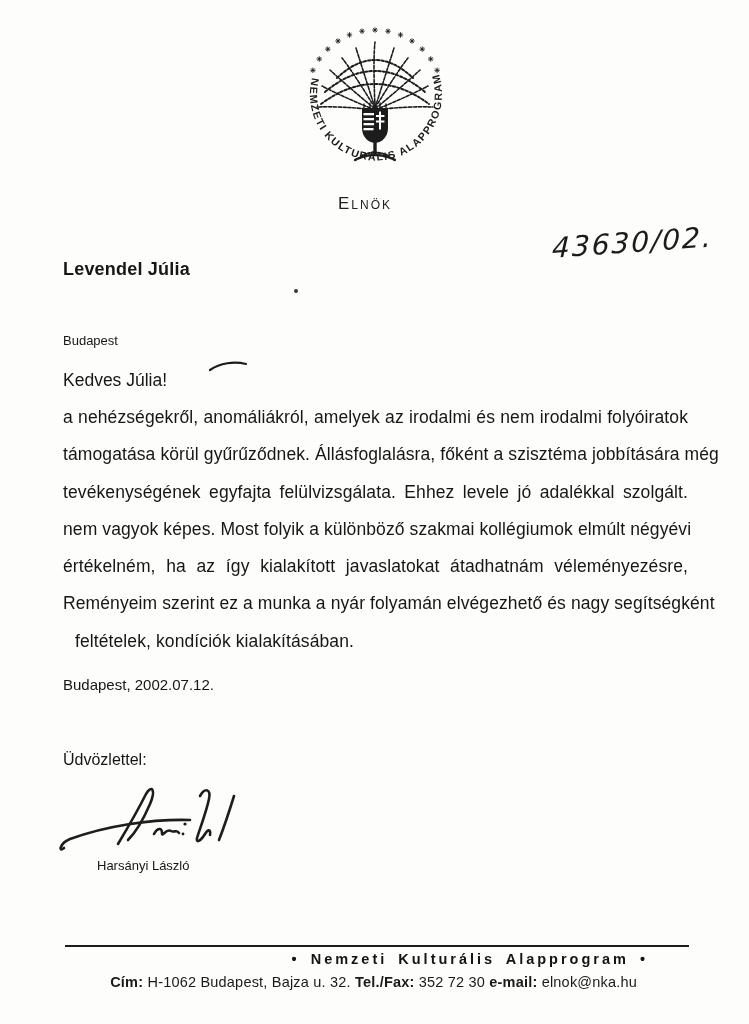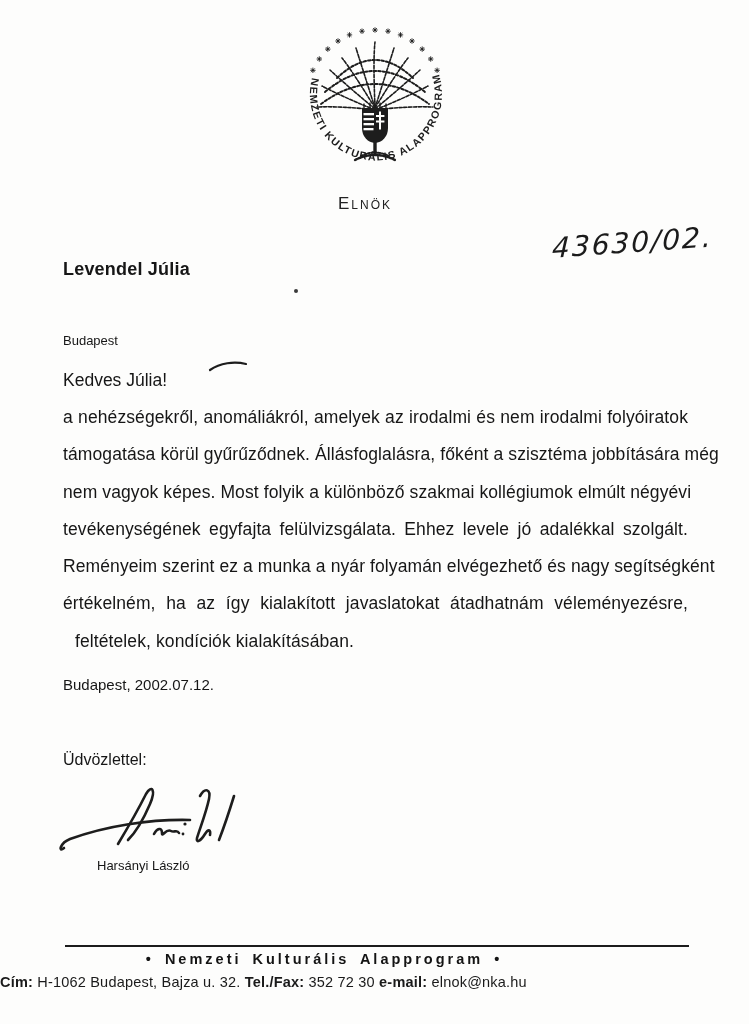--- a/index.html
+++ b/index.html
@@ -37,25 +37,25 @@
   .body-block{left:63px;top:399px;width:625px;font-size:17.5px;line-height:37.3px;letter-spacing:.1px;}
   .body-line{text-align:justify;text-align-last:justify;white-space:nowrap;}
   .body-line.last{text-align-last:left;white-space:normal;margin-left:12px;}
   .dateline{left:63px;top:676px;font-size:15px;}
   .closing{left:63px;top:751px;font-size:16px;}
   .signature{left:58px;top:782px;width:200px;height:80px;}
   .signer{left:97px;top:858px;font-size:13px;}
   
   .footer-rule{left:65px;top:945px;width:624px;height:0;border-top:2px solid #1c1c1c;}
   .footer-org{
-    left:0;top:951px;width:648px;text-align:center;
+    left:0;top:951px;width:648px;text-align:right;
     font-weight:bold;font-size:14.5px;letter-spacing:3px;word-spacing:4px;color:#141414;
   }
   .footer-contact{
-    left:0;top:974px;width:625px;text-align:left;
+    left:12px;top:974px;width:625px;text-align:right;
     font-size:14.5px;letter-spacing:.2px;color:#1a1a1a;
   }
   .footer-contact b{font-weight:bold;}
   svg{display:block;}
   .ink{stroke:#1d1d1d;fill:none;stroke-linecap:round;stroke-linejoin:round;}
 </style>
 </head>
 <body>
 
 <div class="page">
@@ -137,24 +137,24 @@
   <div class="abs salutation">Kedves Júlia!</div>
   <div class="abs pen-dash">
     <svg width="44" height="16" viewBox="0 0 44 16">
       <path class="ink" stroke-width="2.2" d="M 4,12 C 14,5 28,3 40,6"></path>
     </svg>
   </div>
 
   <div class="abs body-block">
     <div class="body-line">a nehézségekről, anomáliákról, amelyek az irodalmi és nem irodalmi folyóiratok</div>
     <div class="body-line">támogatása körül gyűrűződnek. Állásfoglalásra, főként a szisztéma jobbítására még</div>
+    <div class="body-line">tevékenységének egyfajta felülvizsgálata. Ehhez levele jó adalékkal szolgált.</div>
     <div class="body-line">nem vagyok képes. Most folyik a különböző szakmai kollégiumok elmúlt négyévi</div>
-    <div class="body-line">tevékenységének egyfajta felülvizsgálata. Ehhez levele jó adalékkal szolgált.</div>
+    <div class="body-line">értékelném, ha az így kialakított javaslatokat átadhatnám véleményezésre,</div>
     <div class="body-line">Reményeim szerint ez a munka a nyár folyamán elvégezhető és nagy segítségként</div>
-    <div class="body-line">értékelném, ha az így kialakított javaslatokat átadhatnám véleményezésre,</div>
     <div class="body-line last">feltételek, kondíciók kialakításában.</div>
   </div>
 
   <div class="abs dateline">Budapest, 2002.07.12.</div>
   <div class="abs closing">Üdvözlettel:</div>
 
   <div class="abs signature">
     <svg width="200" height="80" viewBox="0 0 200 80">
       <g class="ink" stroke-width="2.6">
         <path d="M 6,66 C 0,71 2,61 12,57 C 48,44 92,37 132,38"></path>

